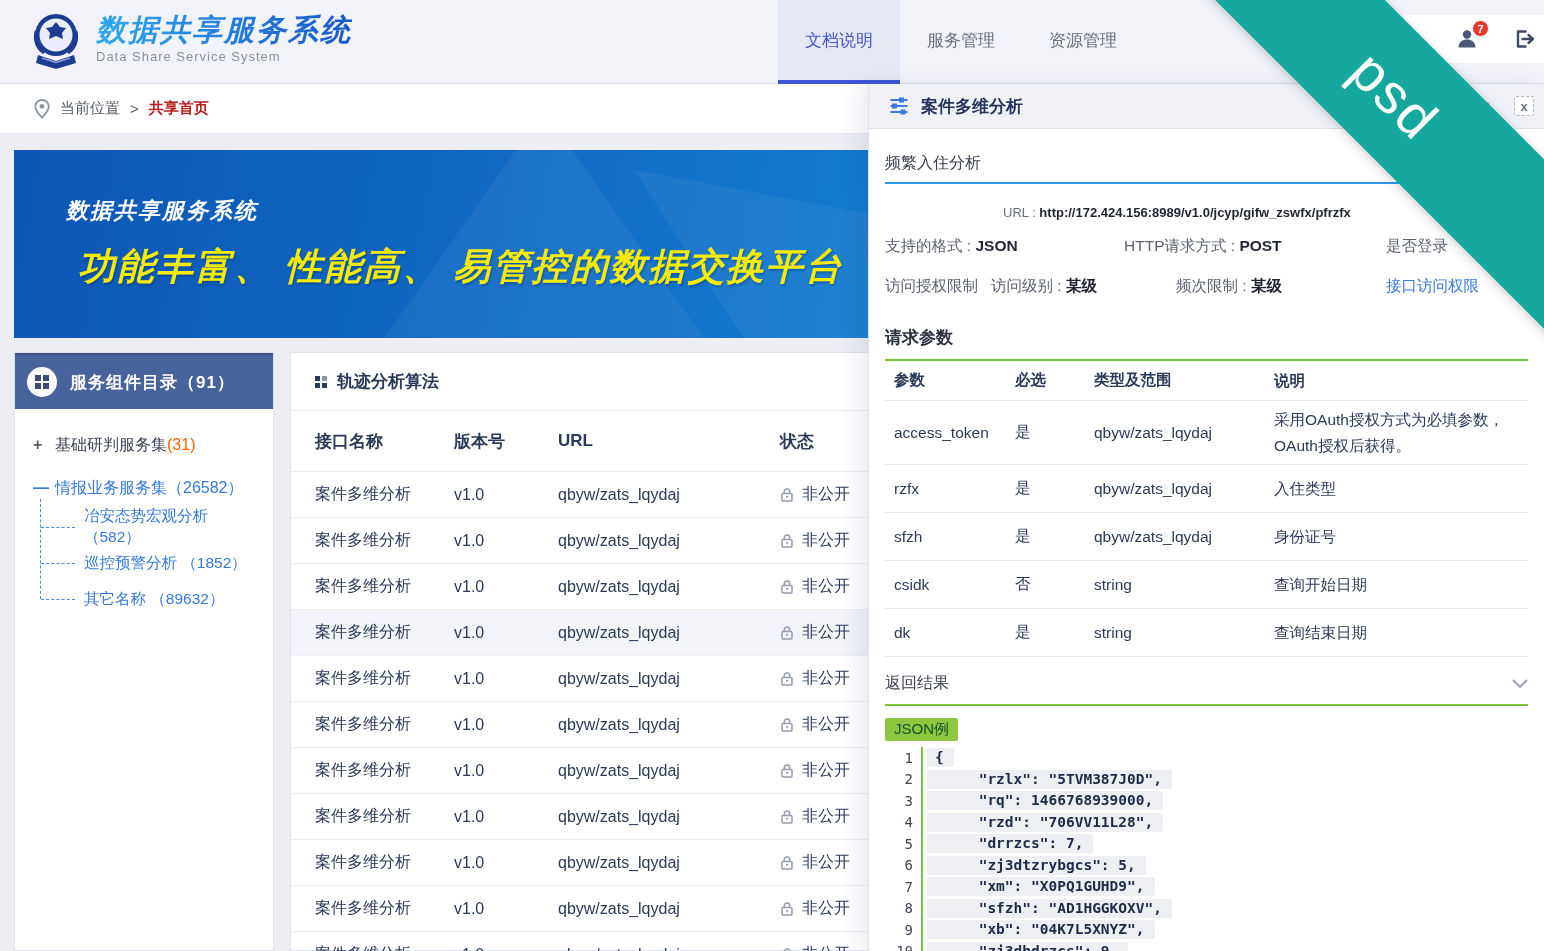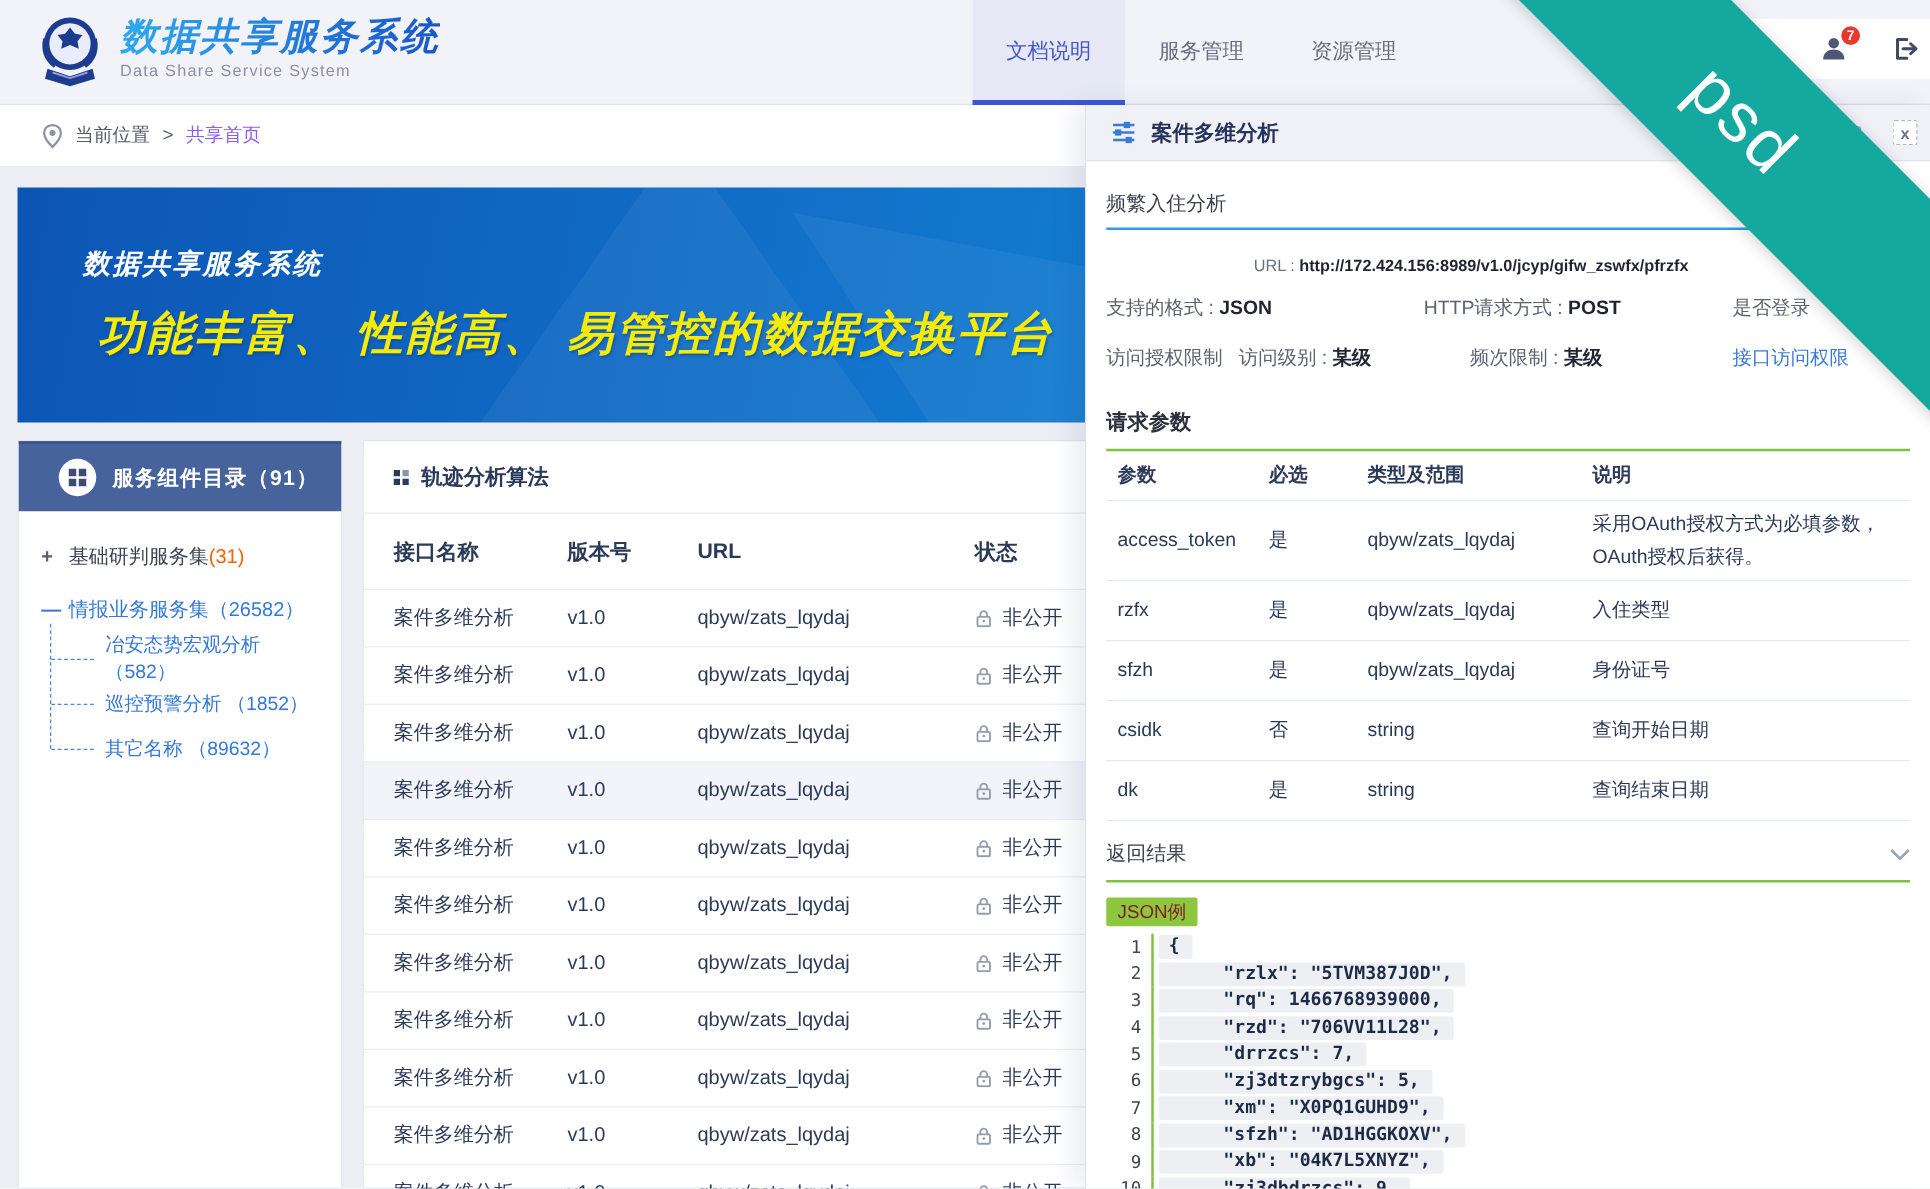--- a/index.html
+++ b/index.html
@@ -19,32 +19,32 @@
   .tabs { position:absolute; left:778px; top:0; height:84px; display:flex; }
   .tab { display:flex; align-items:center; padding:0 27px; font-size:17px; color:#686e7e; cursor:pointer; border-bottom:4px solid transparent; }
   .tab.active { background:#e6e9f5; color:#4355c8; border-bottom-color:#3c56d6; }
   .pill { position:absolute; left:1372px; top:15px; width:220px; height:48px; background:#ffffff; border-radius:26px; display:flex; align-items:center; gap:32px; padding-left:24px; }
   .icon-btn { position:relative; width:26px; height:26px; display:grid; place-items:center; cursor:pointer; }
   .badge { position:absolute; top:-6px; right:-9px; min-width:17px; height:17px; border-radius:9px; background:#e7382e; color:#fff; font-size:11px; font-weight:bold; display:grid; place-items:center; border:1px solid #fff; padding:0 3px; }
 
   
   .crumbbar { position:absolute; left:0; top:84px; width:1544px; height:50px; background:#fff; border-bottom:1px solid #e3e6ee; display:flex; align-items:center; padding-left:34px; z-index:2; }
   .crumbbar .txt { font-size:15px; color:#555b66; margin-left:10px; }
-  .crumbbar .cur { font-weight:normal; color:#8b5cf6; }
+  .crumbbar .cur { font-weight:bold; color:#b91c1c; }
 
   
   .banner { position:absolute; left:14px; top:150px; width:1516px; height:188px; background:linear-gradient(100deg,#0d55b4 0%,#1273cb 45%,#0f9bdd 100%); overflow:hidden; z-index:1; }
   .banner .deco1 { position:absolute; left:320px; top:-40px; width:420px; height:300px; background:rgba(255,255,255,0.05); clip-path:polygon(0 100%, 50% 0, 100% 100%); }
   .banner .deco2 { position:absolute; left:620px; top:20px; width:520px; height:320px; background:rgba(255,255,255,0.05); clip-path:polygon(0 0, 100% 30%, 40% 100%); }
   .banner-title { position:absolute; left:52px; top:46px; color:#fff; font-size:22px; font-weight:bold; font-style:italic; letter-spacing:2px; }
   .banner-slogan { position:absolute; left:64px; top:92px; color:#f6ea07; font-size:37px; font-weight:bold; font-style:italic; letter-spacing:2px; text-shadow:1px 2px 2px rgba(0,40,90,0.35); }
 
   
   .sidebar { position:absolute; left:14px; top:352px; width:260px; height:599px; background:#fff; border:1px solid #e0e3eb; z-index:1; }
-  .side-head { height:56px; background:#47639c; border-top:2px solid #3a5186; display:flex; align-items:center; gap:13px; padding-left:32px; }
+  .side-head { height:56px; background:#47639c; border-top:2px solid #3a5186; display:flex; align-items:center; gap:13px; padding-left:12px; }
   .side-head .circle { width:30px; height:30px; border-radius:50%; background:#fff; display:grid; place-items:center; }
   .grid-glyph { display:grid; grid-template-columns:6px 6px; grid-template-rows:6px 6px; gap:2px; }
   .grid-glyph i { background:#3c4c72; }
   .side-head .label { color:#fff; font-size:17px; font-weight:bold; letter-spacing:1px; }
   .tree { padding:26px 10px 0 18px; }
   .tree-root { display:flex; align-items:baseline; font-size:16px; cursor:pointer; }
   .tree-root .tg { width:22px; color:#5a6070; font-weight:bold; }
   .tree-root.plain .lb { color:#3a4254; }
   .tree-root.plain .ct { color:#ff5f00; }
   .tree-root.link .lb, .tree-root.link .ct, .tree-root.link .tg { color:#3579d8; }
@@ -76,32 +76,32 @@
   .sec { display:flex; align-items:center; padding-top:24px; }
   .sec-title { font-size:16px; color:#3c4150; }
   .sec .chev { margin-left:auto; cursor:pointer; }
   .line-blue { height:2px; background:#2f9bea; margin-top:8px; }
   .line-green { height:2px; background:#7cc43c; margin-top:10px; }
   .url-row { margin:21px 0 0 118px; font-size:13px; color:#6a7080; }
   .url-row b { color:#1f2430; }
   .info-row { position:relative; height:24px; margin-top:16px; font-size:15.5px; color:#5c6270; }
   .info-row .it { position:absolute; top:0; white-space:nowrap; }
   .info-row b { color:#1f2430; }
-  .pos0{left:0;} .pos1{left:254px;} .pos2{left:501px;}
+  .pos0{left:0;} .pos1{left:239px;} .pos2{left:501px;}
   .posa{left:0;} .posb{left:106px;} .posc{left:291px;}
   .link { color:#3a7ad9; cursor:pointer; }
   .req-title { margin-top:26px; font-size:17px; font-weight:bold; color:#2b303d; }
   .ptable { font-size:15.5px; color:#2c3a5a; }
   .prow { display:flex; align-items:center; min-height:48px; border-bottom:1px solid #e6e9ef; }
   .prow.first { padding:6px 0; }
   .phead { min-height:40px; font-weight:bold; }
   .pc1 { width:120px; padding-left:9px; } .pc2 { width:80px; padding-left:10px; } .pc3 { width:180px; padding-left:9px; } .pc4 { flex:1; padding:0 4px 0 9px; line-height:1.65; }
   .res-row { display:flex; align-items:center; padding-top:16px; }
   .res-title { font-size:16px; color:#3c4150; }
-  .jbadge { display:inline-block; margin-top:12px; background:#8dc63f; color:#7f1d1d; font-size:15px; padding:2px 9px; border-radius:2px; }
+  .jbadge { display:inline-block; margin-top:12px; background:#8dc63f; color:#14532d; font-size:15px; padding:2px 9px; border-radius:2px; }
   .code { margin-top:6px; }
   .cline { display:flex; align-items:center; height:21.5px; }
   .lnum { width:28px; flex:none; text-align:right; font-family:"DejaVu Sans Mono", monospace; font-size:14px; color:#3f4450; margin-right:8px; }
   .gut { width:2px; flex:none; align-self:stretch; background:#7cc43c; }
   .ctext { margin-left:4px; height:19px; line-height:19px; background:#edeff2; border-radius:2px; padding:0 10px 0 8px; white-space:pre; font-family:"DejaVu Sans Mono", monospace; font-size:14.5px; font-weight:600; color:#1d2b49; min-width:10px; }
 
   
   .ribbon { position:absolute; left:1085px; top:35px; width:620px; height:120px; background:#15a89e; transform:rotate(45deg); display:flex; align-items:center; justify-content:center; z-index:30; box-shadow:0 2px 12px rgba(0,0,0,0.18); }
   .ribbon span { color:#fff; font-size:56px; letter-spacing:2px; }
 

